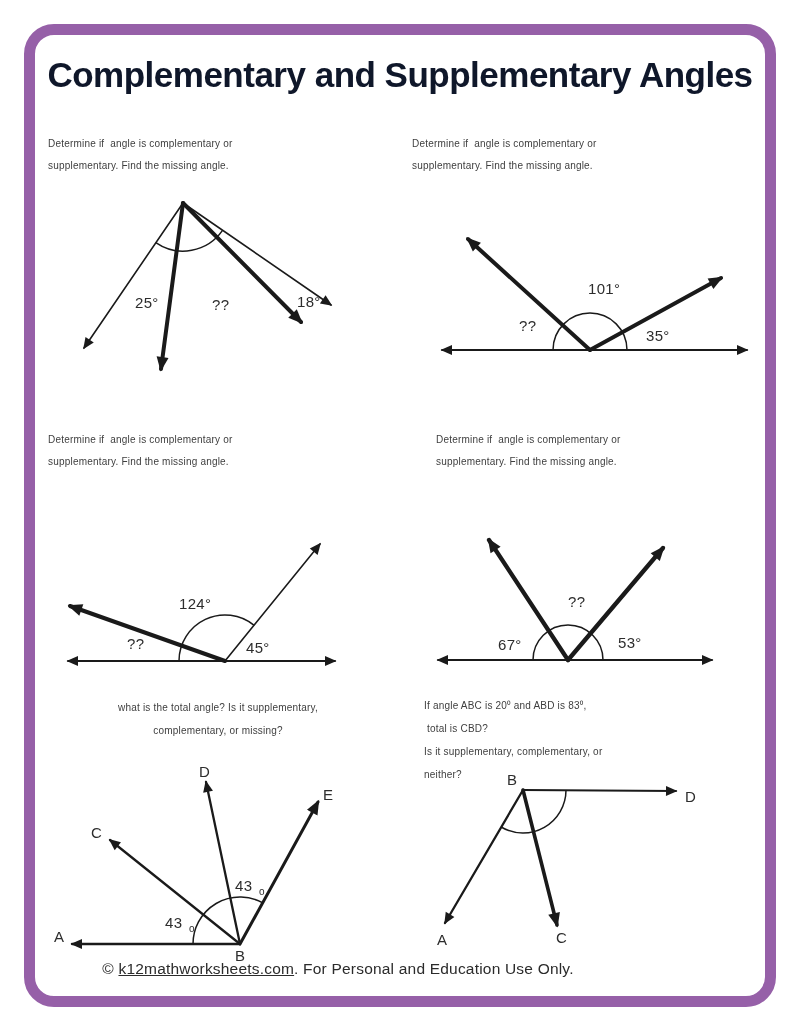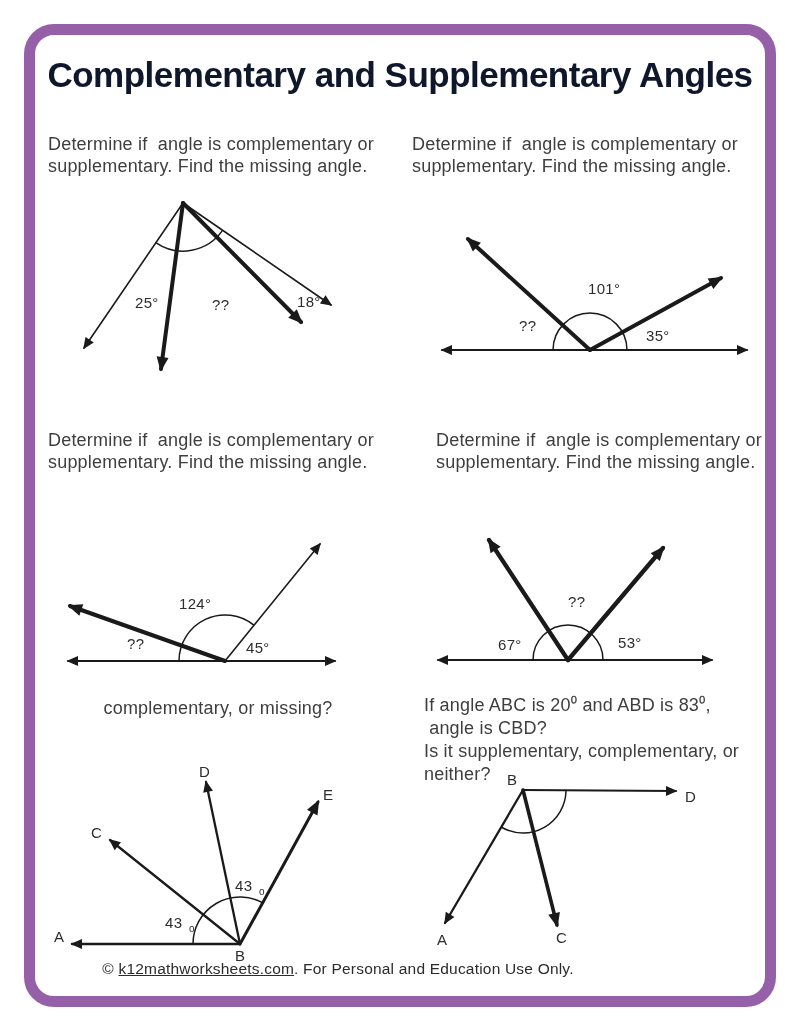--- a/index.html
+++ b/index.html
@@ -9,21 +9,21 @@
   }
   .frame{
     position:absolute;left:24px;top:24px;width:752px;height:983px;
     border:11px solid #9660a8;border-radius:30px;box-sizing:border-box;
   }
   .title{
     position:absolute;top:55px;left:0;width:800px;text-align:center;
     font-size:35px;font-weight:bold;color:#0f172a;letter-spacing:-0.5px;
   }
   .txtblock{
-    position:absolute;font-size:18px;line-height:22px;color:#3e3e3e;
+    position:absolute;font-size:10px;line-height:22px;color:#3e3e3e;
     letter-spacing:0.2px;
   }
   .txtblock div{white-space:pre;}
   .center{text-align:center;}
   .canvas{position:absolute;left:0;top:0;}
   .ray,.arc{stroke:#1a1a1a;stroke-linecap:round;}
   .arc{fill:none;stroke-width:1.5px;stroke-linecap:butt;}
   .w1{stroke-width:1.6px}.w2{stroke-width:1.9px}.w25{stroke-width:2.3px}
   .w3{stroke-width:3px}.w36{stroke-width:3.6px}.w4{stroke-width:4px}.w45{stroke-width:4.3px}
   .lbl{font-size:15px;fill:#2d2d2d;letter-spacing:0.3px;font-family:"Liberation Sans",sans-serif;}
@@ -52,25 +52,26 @@
 <div class="txtblock" style="left:48px;top:429px;">
   <div>Determine if  angle is complementary or</div>
   <div>supplementary. Find the missing angle.</div>
 </div>
 <div class="txtblock" style="left:436px;top:429px;">
   <div>Determine if  angle is complementary or</div>
   <div>supplementary. Find the missing angle.</div>
 </div>
 
 <div class="txtblock center" style="left:36px;top:697px;width:364px;line-height:22.5px;">
+  <div>what is the total angle? Is it supplementary,</div>
   <div>complementary, or missing?</div>
 </div>
 <div class="txtblock" style="left:424px;top:694px;line-height:23px;">
   <div>If angle ABC is 20⁰ and ABD is 83⁰,</div>
-  <div> angle is CBD?</div>
+  <div> total is CBD?</div>
   <div>Is it supplementary, complementary, or</div>
   <div>neither?</div>
 </div>
 
 <svg class="canvas" width="800" height="1035" viewBox="0 0 800 1035">
   <defs>
     <marker id="ah" markerUnits="userSpaceOnUse" markerWidth="13" markerHeight="11" refX="10.5" refY="5.5" orient="auto-start-reverse">
       <path d="M0.5,0.5 L12,5.5 L0.5,10.5 Z" fill="#1a1a1a"></path>
     </marker>
     <marker id="ahb" markerUnits="userSpaceOnUse" markerWidth="16" markerHeight="13" refX="12.5" refY="6.5" orient="auto-start-reverse">

